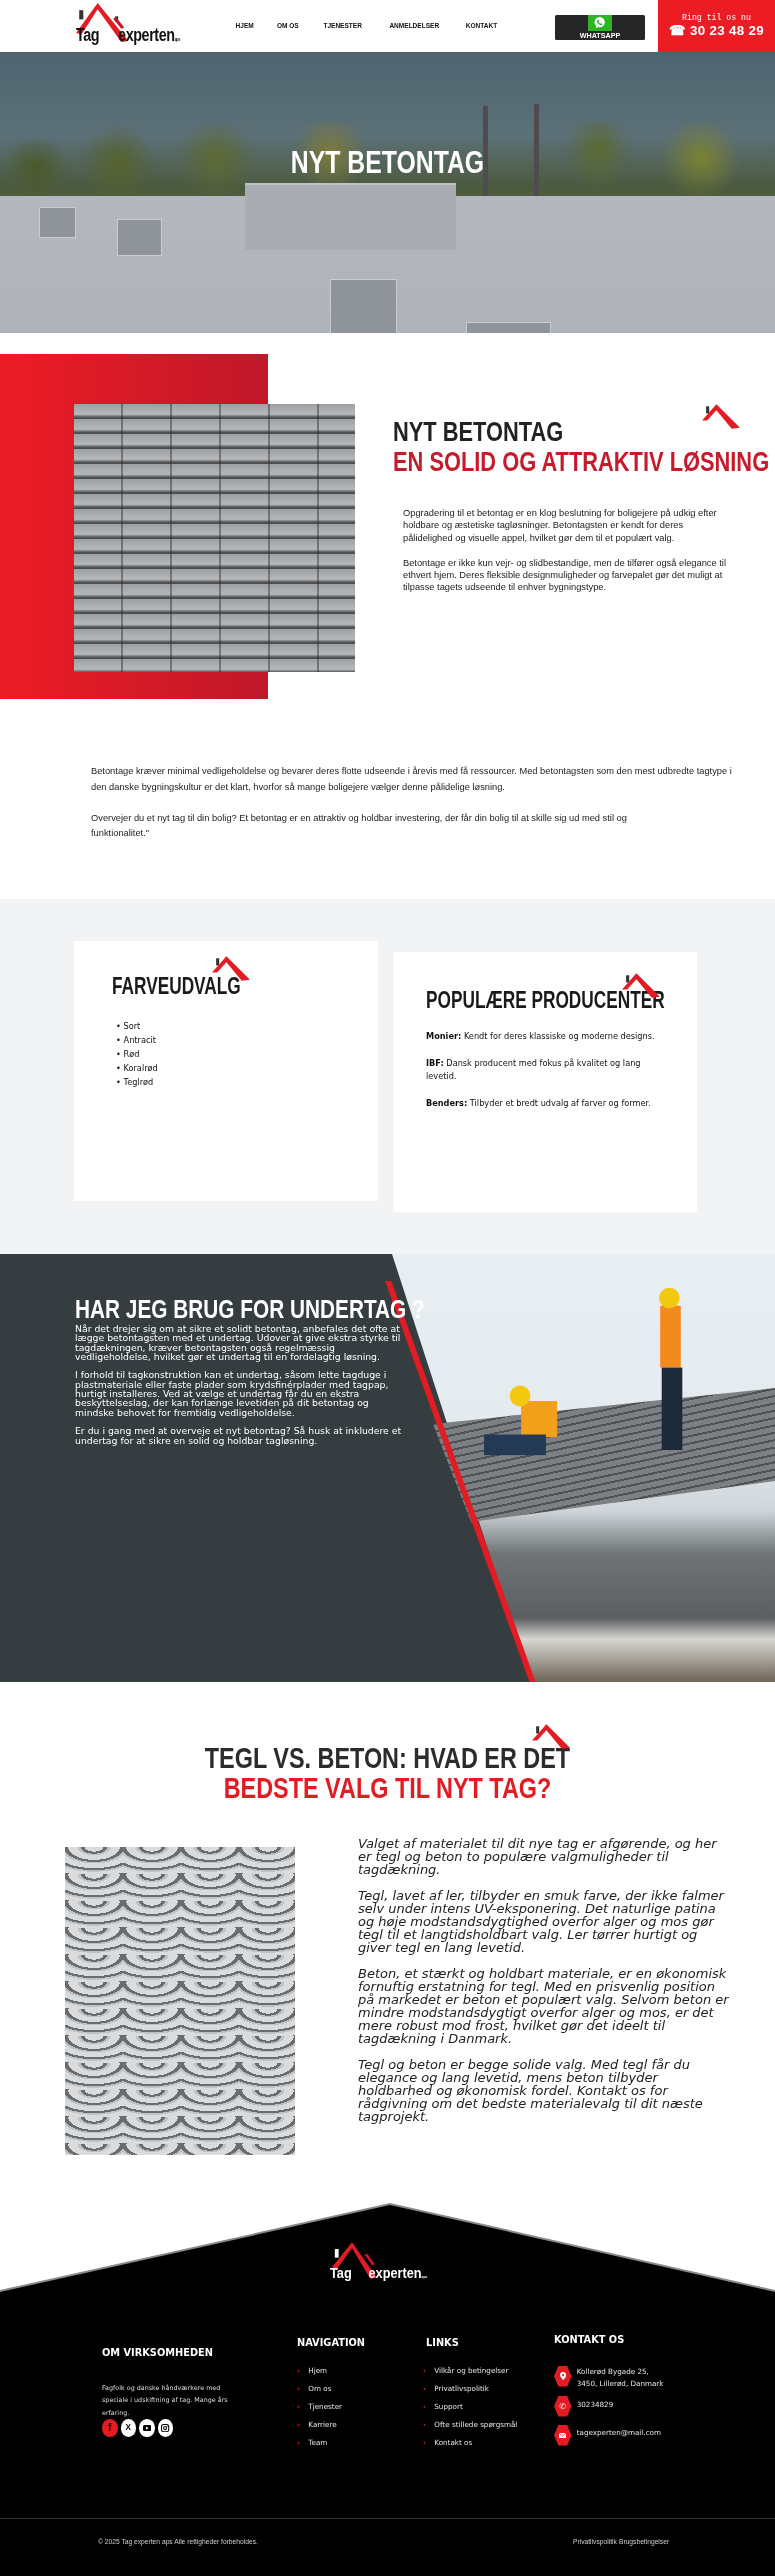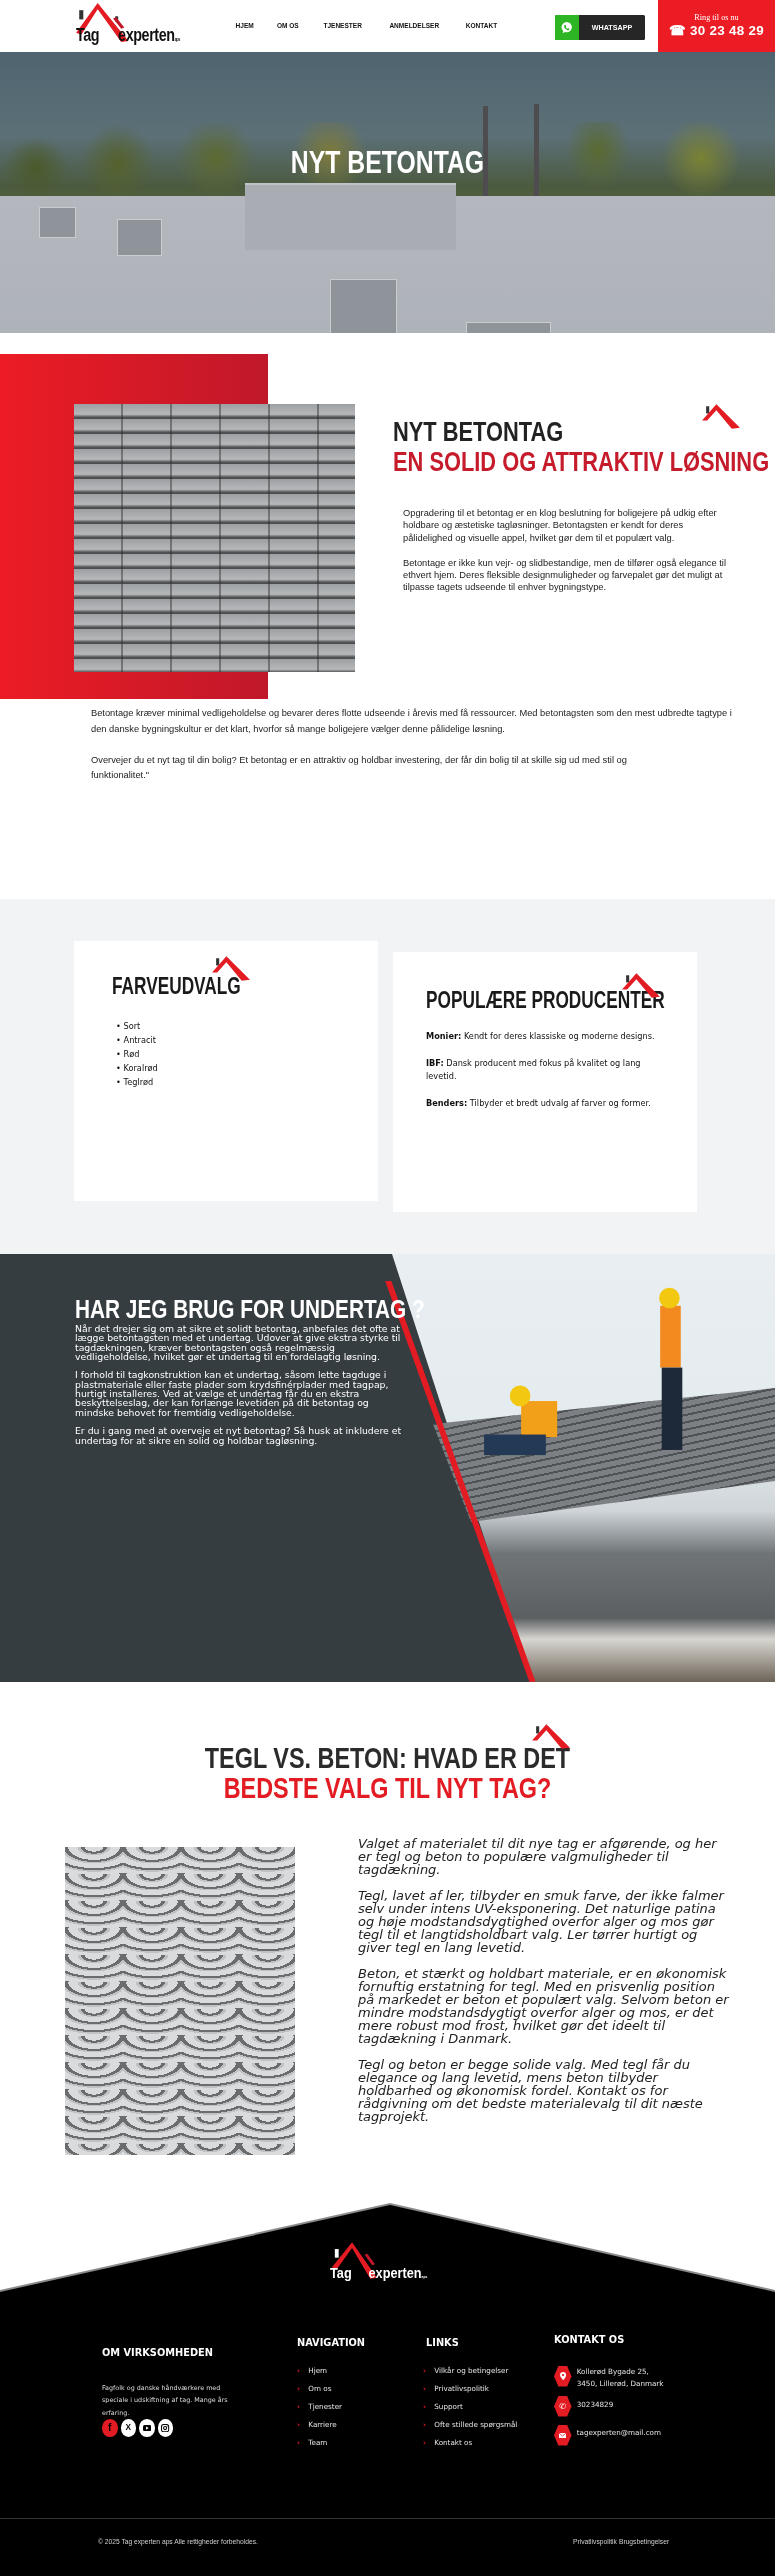--- a/index.html
+++ b/index.html
@@ -6,25 +6,25 @@
   html, body { width: 775px; background: #fff; }
   body { font-family: "DejaVu Sans", sans-serif; color: #1a1a1a; position: relative; height: 2576px; overflow: hidden; }
 
   
   .header { position: absolute; left: 0; top: 0; width: 775px; height: 52px; background: #fff; }
   .logo { position: absolute; left: 75px; top: 3.1px; width: 134px; height: 45px; }
   .logo-text { position: absolute; left: 1px; top: 21.6px; font-family: "Liberation Sans", sans-serif; font-weight: 700; font-size: 17.5px; color: #111; letter-spacing: -0.5px; transform: scaleX(0.82); transform-origin: left; white-space: nowrap; }
   .logo-text .gap { display: inline-block; width: 23px; }
   .nav { position: absolute; left: 234px; top: 20.6px; display: flex; gap: 19.6px; }
   .nav a { font-family: "Liberation Sans", sans-serif; font-weight: 700; font-size: 7.7px; color: #111; text-decoration: none; transform: scaleX(0.85); display: inline-block; }
-  .wa-btn { position: absolute; left: 555px; top: 15px; width: 90px; height: 25px; background: #262626; border-radius: 1.5px; overflow: hidden; display: flex; align-items: center; }
+  .wa-btn { position: absolute; left: 555px; top: 15px; width: 90px; height: 25px; background: #262626; border-radius: 1.5px; overflow: hidden; display: flex; align-items: center; flex-direction: column; }
   .wa-icon-box { width: 24px; height: 25px; background: #2db524; display: flex; align-items: center; justify-content: center; }
   .wa-label { flex: 1; text-align: center; color: #fff; font-family: "Liberation Sans", sans-serif; font-weight: 700; font-size: 7.2px; }
   .call-box { position: absolute; left: 658px; top: 0; width: 117px; height: 53px; background: #ec1c24; color: #fff; text-align: center; }
-  .call-label { margin-top: 13.4px; font-size: 8.2px; font-family: Liberation Serif, serif; }
+  .call-label { margin-top: 13.4px; font-size: 8.2px; font-family: Liberation Mono, monospace; }
   .call-num { margin-top: 1px; font-size: 13.4px; font-weight: 700; font-family: "Liberation Sans", sans-serif; letter-spacing: 0.3px; }
 
   
   .hero { position: absolute; left: 0; top: 52px; width: 775px; height: 281px; overflow: hidden;
     background: linear-gradient(180deg, #4f6470 0%, #5c7077 30%, #4b5a3e 48%, #59633e 56%, #8a8f95 62%, #a7acb3 80%, #9ea3a9 100%); }
   .hero-trees { position: absolute; left: 0; top: 70px; width: 100%; height: 77px;
     background: radial-gradient(ellipse 46px 46px at 36px 46px, #4b5a2a, transparent 70%),
                 radial-gradient(ellipse 52px 57px at 118px 41px, #55622d, transparent 70%),
                 radial-gradient(ellipse 57px 57px at 216px 36px, #5d6a33, transparent 70%),
                 radial-gradient(ellipse 52px 57px at 330px 31px, #7d7a3a, transparent 70%),
@@ -43,21 +43,21 @@
     background: repeating-linear-gradient(180deg, #9da0a3 0px, #b6b8ba 10.3px, #6b6d6f 12.4px, #3c3d3e 14.4px, #9da0a3 15px); }
   .tile-photo::after { content: ""; position: absolute; inset: 0;
     background: repeating-linear-gradient(90deg, transparent 0 47px, rgba(40,40,40,0.55) 47px 49px); opacity: 0.8; }
   .intro-h1 { position: absolute; left: 393px; top: 416px; font-size: 28px; color: #222; font-family: "Liberation Sans", sans-serif; font-weight: 700; transform: scaleX(0.78); transform-origin: left; white-space: nowrap; }
   .intro-h2 { position: absolute; left: 393px; top: 446px; font-size: 28px; color: #c51b2b; font-family: "Liberation Sans", sans-serif; font-weight: 700; transform: scaleX(0.78); transform-origin: left; white-space: nowrap; }
   .intro-body { position: absolute; left: 403px; top: 507px; width: 330px; font-size: 9.3px; line-height: 12.4px; color: #222; font-family: "Liberation Sans", sans-serif; }
   .intro-body p { margin-bottom: 12.4px; }
 
   .roof-mark { position: absolute; width: 41px; height: 26px; }
 
-  .wide-body { position: absolute; left: 91px; top: 706px; width: 649px; font-size: 9.3px; line-height: 15.5px; color: #222; font-family: "Liberation Sans", sans-serif; }
+  .wide-body { position: absolute; left: 91px; top: 764px; width: 649px; font-size: 9.3px; line-height: 15.5px; color: #222; font-family: "Liberation Sans", sans-serif; }
   .wide-body p { margin-bottom: 15.5px; }
 
   
   .gray-section { position: absolute; left: 0; top: 899px; width: 775px; height: 355px; background: #f2f3f5; }
   .card { position: absolute; background: #fff; }
   .card1 { left: 74px; top: 941px; width: 304px; height: 260px; }
   .card2 { left: 393px; top: 952px; width: 304px; height: 260px; }
   .card-title { position: absolute; font-family: "Liberation Sans", sans-serif; font-weight: 700; font-size: 23px; color: #1a1a1a; transform: scaleX(0.75); transform-origin: left; white-space: nowrap; }
   .card-body { position: absolute; font-size: 8.2px; line-height: 13.4px; color: #111; font-family: "DejaVu Sans", sans-serif; }
   .card-list { list-style: none; margin-top: 11.3px; padding-left: 3.1px; }

